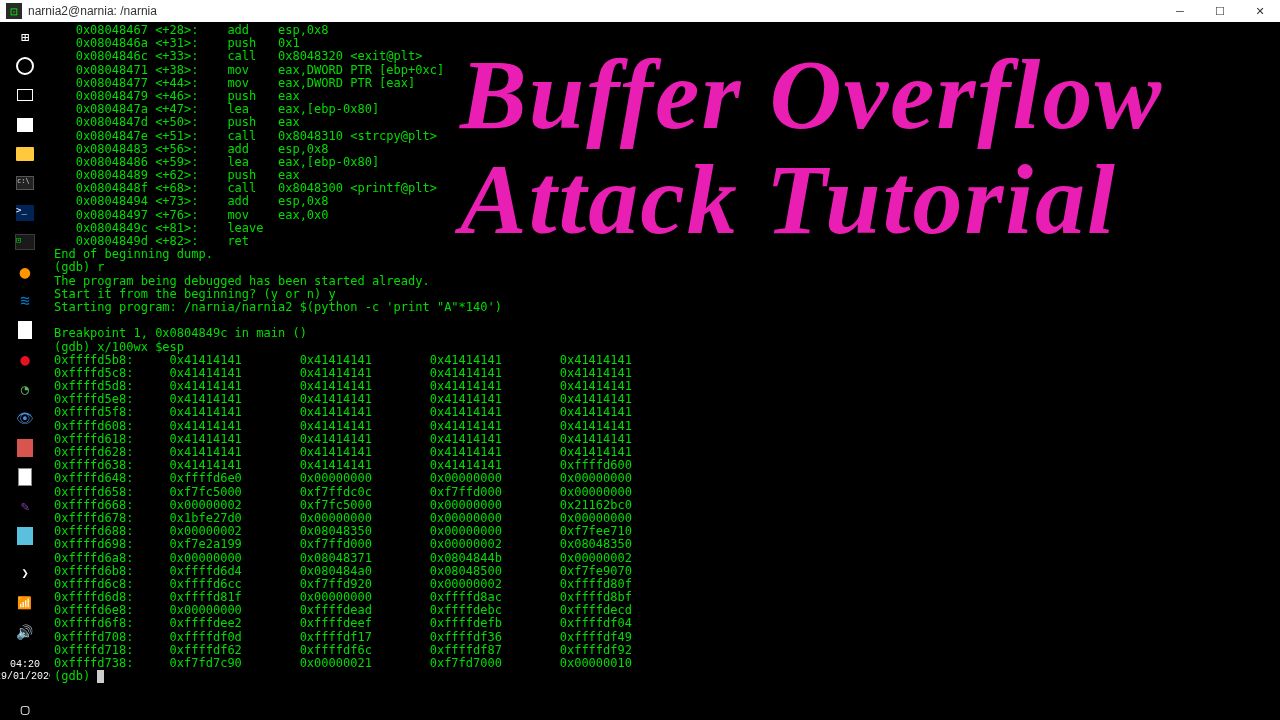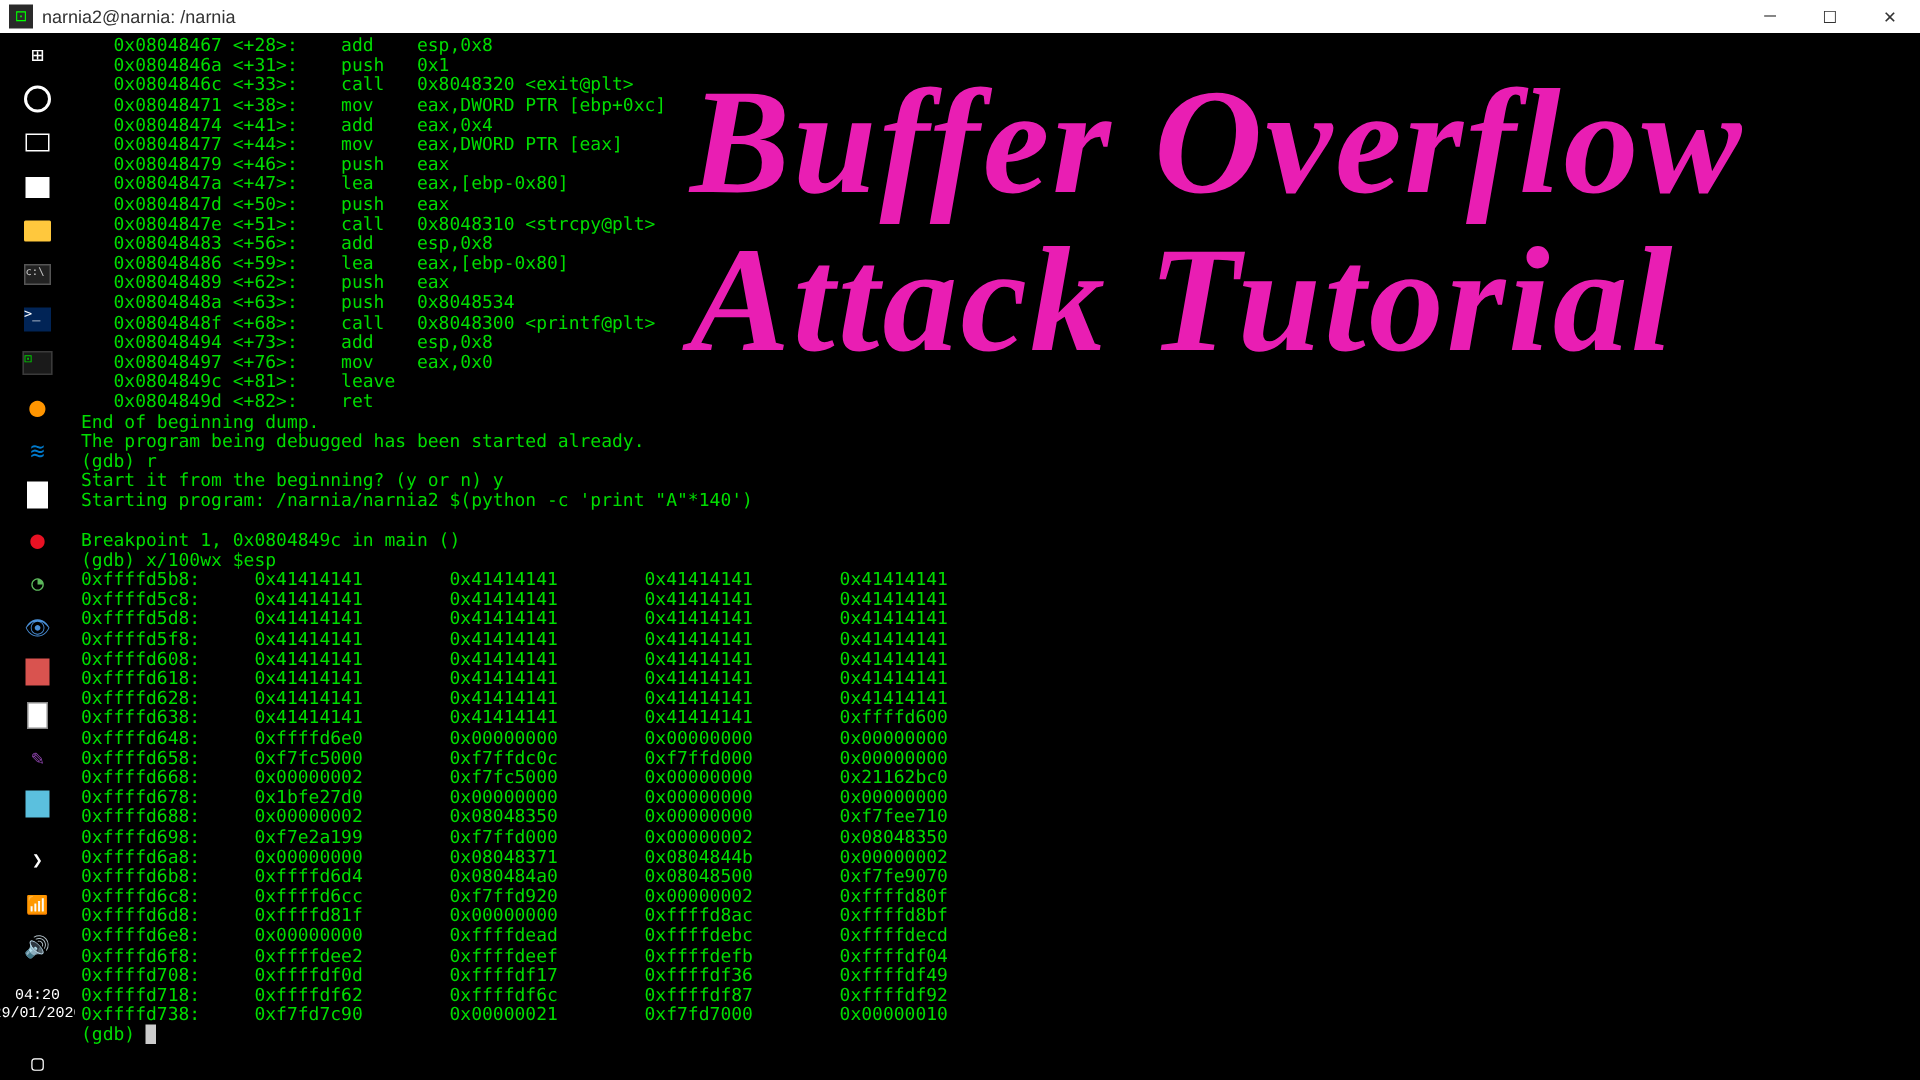--- a/index.html
+++ b/index.html
@@ -102,50 +102,49 @@
     </div>
     <div class="tb-icon tb-msg">▢</div>
   </div>
 
   <div class="terminal">
     <div id="asm-block">
         <div class="asm-line">   0x08048467 &lt;+28&gt;:    add    esp,0x8</div>
         <div class="asm-line">   0x0804846a &lt;+31&gt;:    push   0x1</div>
         <div class="asm-line">   0x0804846c &lt;+33&gt;:    call   0x8048320 &lt;exit@plt&gt;</div>
         <div class="asm-line">   0x08048471 &lt;+38&gt;:    mov    eax,DWORD PTR [ebp+0xc]</div>
-        <div class="asm-line">   0x08048474 &lt;+41&gt;:    add    eax,0x4</div>
         <div class="asm-line">   0x08048477 &lt;+44&gt;:    mov    eax,DWORD PTR [eax]</div>
         <div class="asm-line">   0x08048479 &lt;+46&gt;:    push   eax</div>
         <div class="asm-line">   0x0804847a &lt;+47&gt;:    lea    eax,[ebp-0x80]</div>
         <div class="asm-line">   0x0804847d &lt;+50&gt;:    push   eax</div>
         <div class="asm-line">   0x0804847e &lt;+51&gt;:    call   0x8048310 &lt;strcpy@plt&gt;</div>
         <div class="asm-line">   0x08048483 &lt;+56&gt;:    add    esp,0x8</div>
         <div class="asm-line">   0x08048486 &lt;+59&gt;:    lea    eax,[ebp-0x80]</div>
         <div class="asm-line">   0x08048489 &lt;+62&gt;:    push   eax</div>
-        <div class="asm-line">   0x0804848a &lt;+63&gt;:    push   0x8048534</div>
         <div class="asm-line">   0x0804848f &lt;+68&gt;:    call   0x8048300 &lt;printf@plt&gt;</div>
         <div class="asm-line">   0x08048494 &lt;+73&gt;:    add    esp,0x8</div>
         <div class="asm-line">   0x08048497 &lt;+76&gt;:    mov    eax,0x0</div>
         <div class="asm-line">   0x0804849c &lt;+81&gt;:    leave</div>
         <div class="asm-line">   0x0804849d &lt;+82&gt;:    ret</div>
       </div>
     <div id="post-block">
         <div class="asm-line">End of beginning dump.</div>
+        <div class="asm-line">(gdb) r</div>
         <div class="asm-line">The program being debugged has been started already.</div>
-        <div class="asm-line">(gdb) r</div>
         <div class="asm-line">Start it from the beginning? (y or n) y</div>
         <div class="asm-line">Starting program: /narnia/narnia2 $(python -c 'print "A"*140')</div>
         <div class="asm-line">&nbsp;</div>
         <div class="asm-line">Breakpoint 1, 0x0804849c in main ()</div>
         <div class="asm-line">(gdb) x/100wx $esp</div>
       </div>
     <div id="mem-block">
         <div class="asm-line">0xffffd5b8:     0x41414141        0x41414141        0x41414141        0x41414141</div>
         <div class="asm-line">0xffffd5c8:     0x41414141        0x41414141        0x41414141        0x41414141</div>
         <div class="asm-line">0xffffd5d8:     0x41414141        0x41414141        0x41414141        0x41414141</div>
+        <div class="asm-line">0xffffd5e8:     0x41414141        0x41414141        0x41414141        0x41414141</div>
         <div class="asm-line">0xffffd5f8:     0x41414141        0x41414141        0x41414141        0x41414141</div>
         <div class="asm-line">0xffffd608:     0x41414141        0x41414141        0x41414141        0x41414141</div>
         <div class="asm-line">0xffffd618:     0x41414141        0x41414141        0x41414141        0x41414141</div>
         <div class="asm-line">0xffffd628:     0x41414141        0x41414141        0x41414141        0x41414141</div>
         <div class="asm-line">0xffffd638:     0x41414141        0x41414141        0x41414141        0xffffd600</div>
         <div class="asm-line">0xffffd648:     0xffffd6e0        0x00000000        0x00000000        0x00000000</div>
         <div class="asm-line">0xffffd658:     0xf7fc5000        0xf7ffdc0c        0xf7ffd000        0x00000000</div>
         <div class="asm-line">0xffffd668:     0x00000002        0xf7fc5000        0x00000000        0x21162bc0</div>
         <div class="asm-line">0xffffd678:     0x1bfe27d0        0x00000000        0x00000000        0x00000000</div>
         <div class="asm-line">0xffffd688:     0x00000002        0x08048350        0x00000000        0xf7fee710</div>

